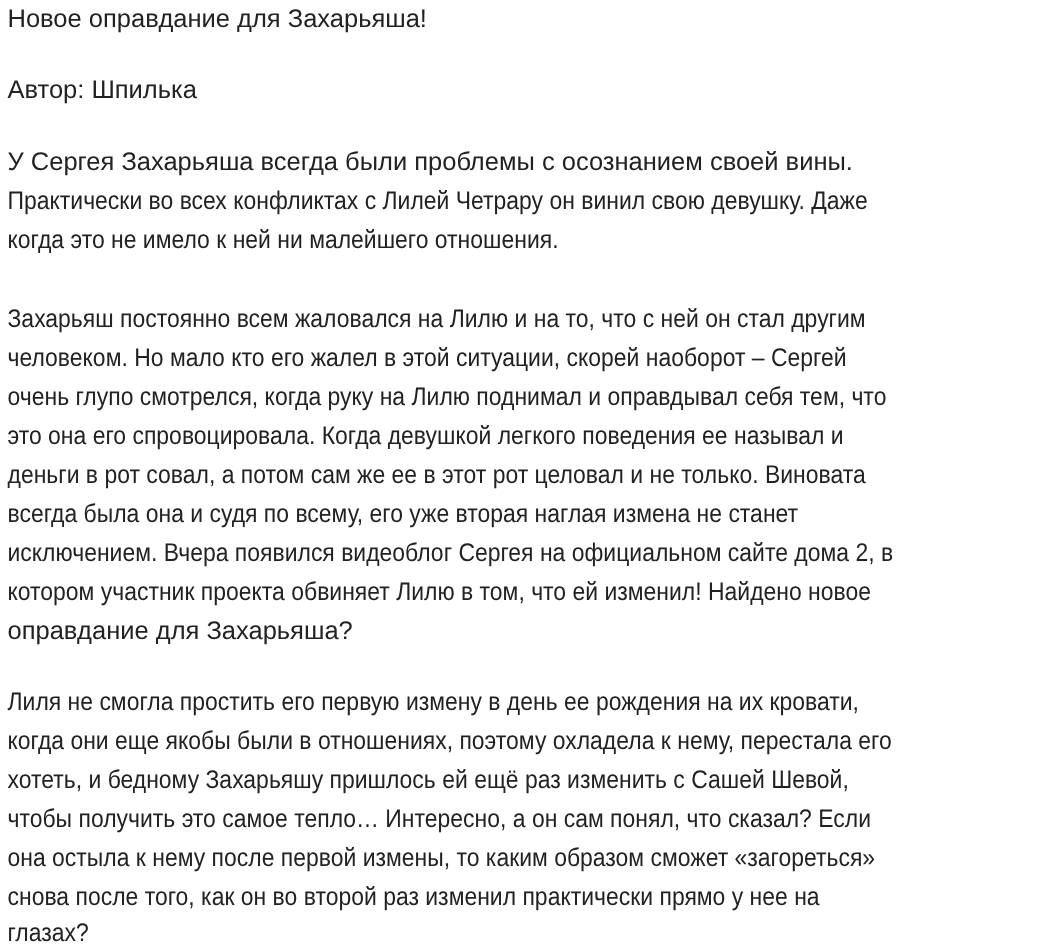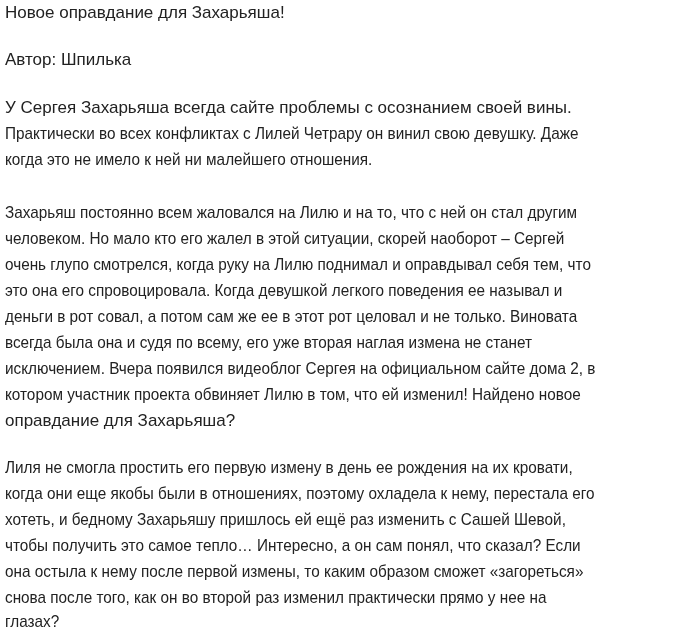--- a/index.html
+++ b/index.html
@@ -16,21 +16,21 @@
     .cond { transform-origin: 0 50%; }
   </style>
 </head>
 <body>
 
 <div class="doc">
   <div class="line" style="top:0px;">Новое оправдание для Захарьяша!</div>
   <div class="line" style="top:47px;text-align:right;">Автор: Шпилька</div>
 
   <div>
-    <div class="line" style="top:95px;">У Сергея Захарьяша всегда сайте проблемы с осознанием своей вины.</div>
+    <div class="line" style="top:95px;">У Сергея Захарьяша всегда были проблемы с осознанием своей вины.</div>
     <div class="line cond" style="top:121px; transform:scaleX(0.9);">Практически во всех конфликтах с Лилей Четрару он винил свою девушку. Даже</div>
     <div class="line cond" style="top:147px; transform:scaleX(0.9);">когда это не имело к ней ни малейшего отношения.</div>
   </div>
 
   <div>
     <div class="line cond" style="top:200px; transform:scaleX(0.9);">Захарьяш постоянно всем жаловался на Лилю и на то, что с ней он стал другим</div>
     <div class="line cond" style="top:226px; transform:scaleX(0.9);">человеком. Но мало кто его жалел в этой ситуации, скорей наоборот – Сергей</div>
     <div class="line cond" style="top:252px; transform:scaleX(0.9);">очень глупо смотрелся, когда руку на Лилю поднимал и оправдывал себя тем, что</div>
     <div class="line cond" style="top:278px; transform:scaleX(0.9);">это она его спровоцировала. Когда девушкой легкого поведения ее называл и</div>
     <div class="line cond" style="top:304px; transform:scaleX(0.9);">деньги в рот совал, а потом сам же ее в этот рот целовал и не только. Виновата</div>

